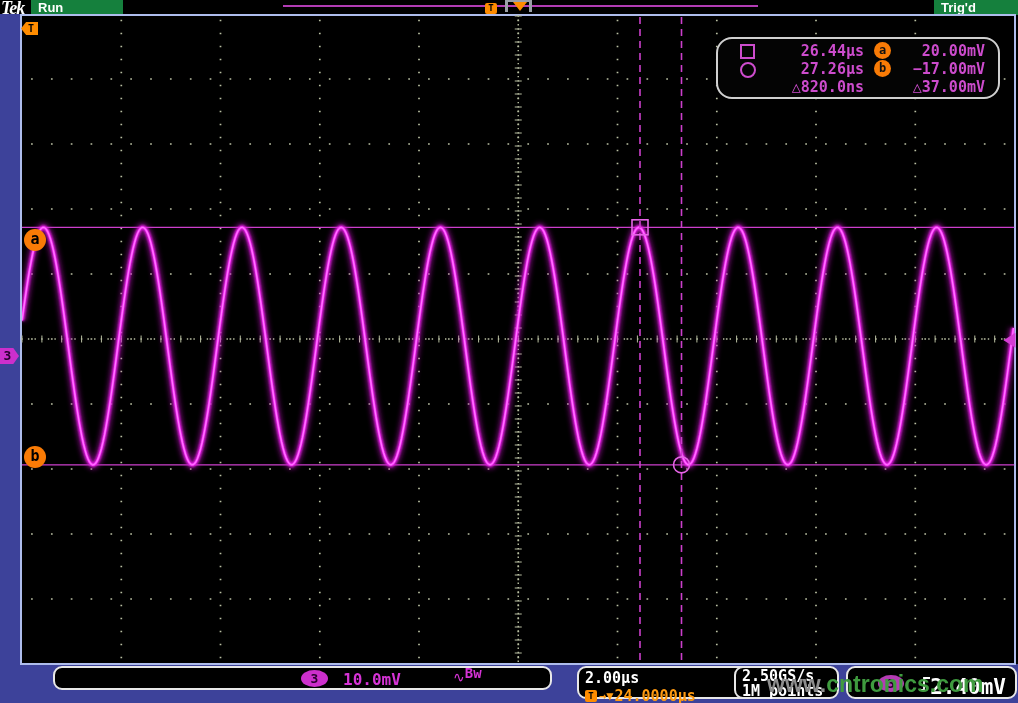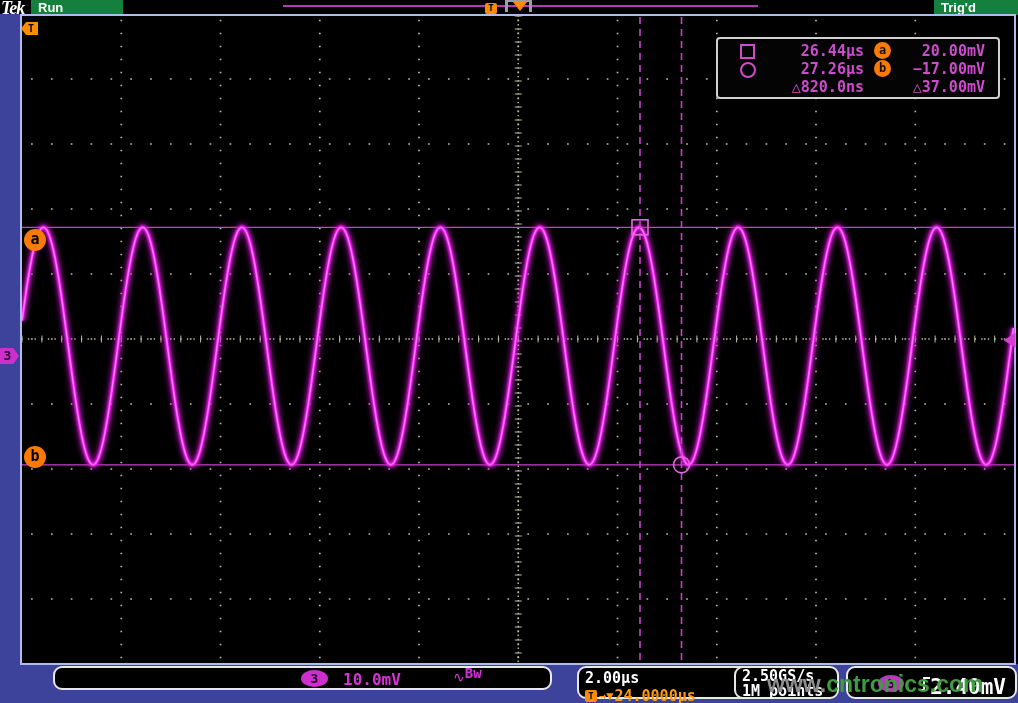--- a/index.html
+++ b/index.html
@@ -29,21 +29,21 @@
                  clip-path:polygon(0 50%,30% 0,100% 0,100% 100%,30% 100%);
                  color:#000;font-size:10px;font-weight:bold;text-align:center;line-height:13px;padding-left:3px;box-sizing:border-box;}
   .cursor-badge{width:22px;height:22px;border-radius:50%;background:#f97b06;color:#000;
                 font-size:15px;font-weight:bold;text-align:center;line-height:21px;}
   .ch-ground-marker{left:0;top:348px;width:19px;height:16px;background:#cc2fcc;
                     clip-path:polygon(0 0,70% 0,100% 50%,70% 100%,0 100%);
                     color:#2a0030;font-size:13px;font-weight:bold;text-align:center;line-height:16px;
                     padding-right:4px;box-sizing:border-box;}
   
   .readout-box{left:716px;top:37px;width:284px;height:62px;background:#040404;
-               border:2px solid #d0d0d0;border-radius:4px;box-sizing:border-box;
+               border:2px solid #d0d0d0;border-radius:16px;box-sizing:border-box;
                display:grid;grid-template-columns:46px 100px 40px auto;
                grid-auto-rows:18px;padding-top:3px;color:#cd4ccd;font-size:15px;font-weight:bold;}
   .readout-box .num{text-align:right;}
   .readout-box .val{text-align:right;padding-right:13px;}
   .glyph-square{width:11px;height:11px;border:2px solid #cd4ccd;margin-left:22px;margin-top:2px;}
   .glyph-circle{width:12px;height:12px;border:2px solid #cd4ccd;border-radius:50%;margin-left:22px;margin-top:2px;}
   .mini-badge{width:17px;height:17px;border-radius:50%;background:#f97b06;color:#111;
               font-size:12px;font-weight:bold;text-align:center;line-height:17px;margin-left:10px;}
   
   .bbox{position:absolute;background:#000;border:2px solid #e8e8e8;border-radius:9px;box-sizing:border-box;color:#fff;}

